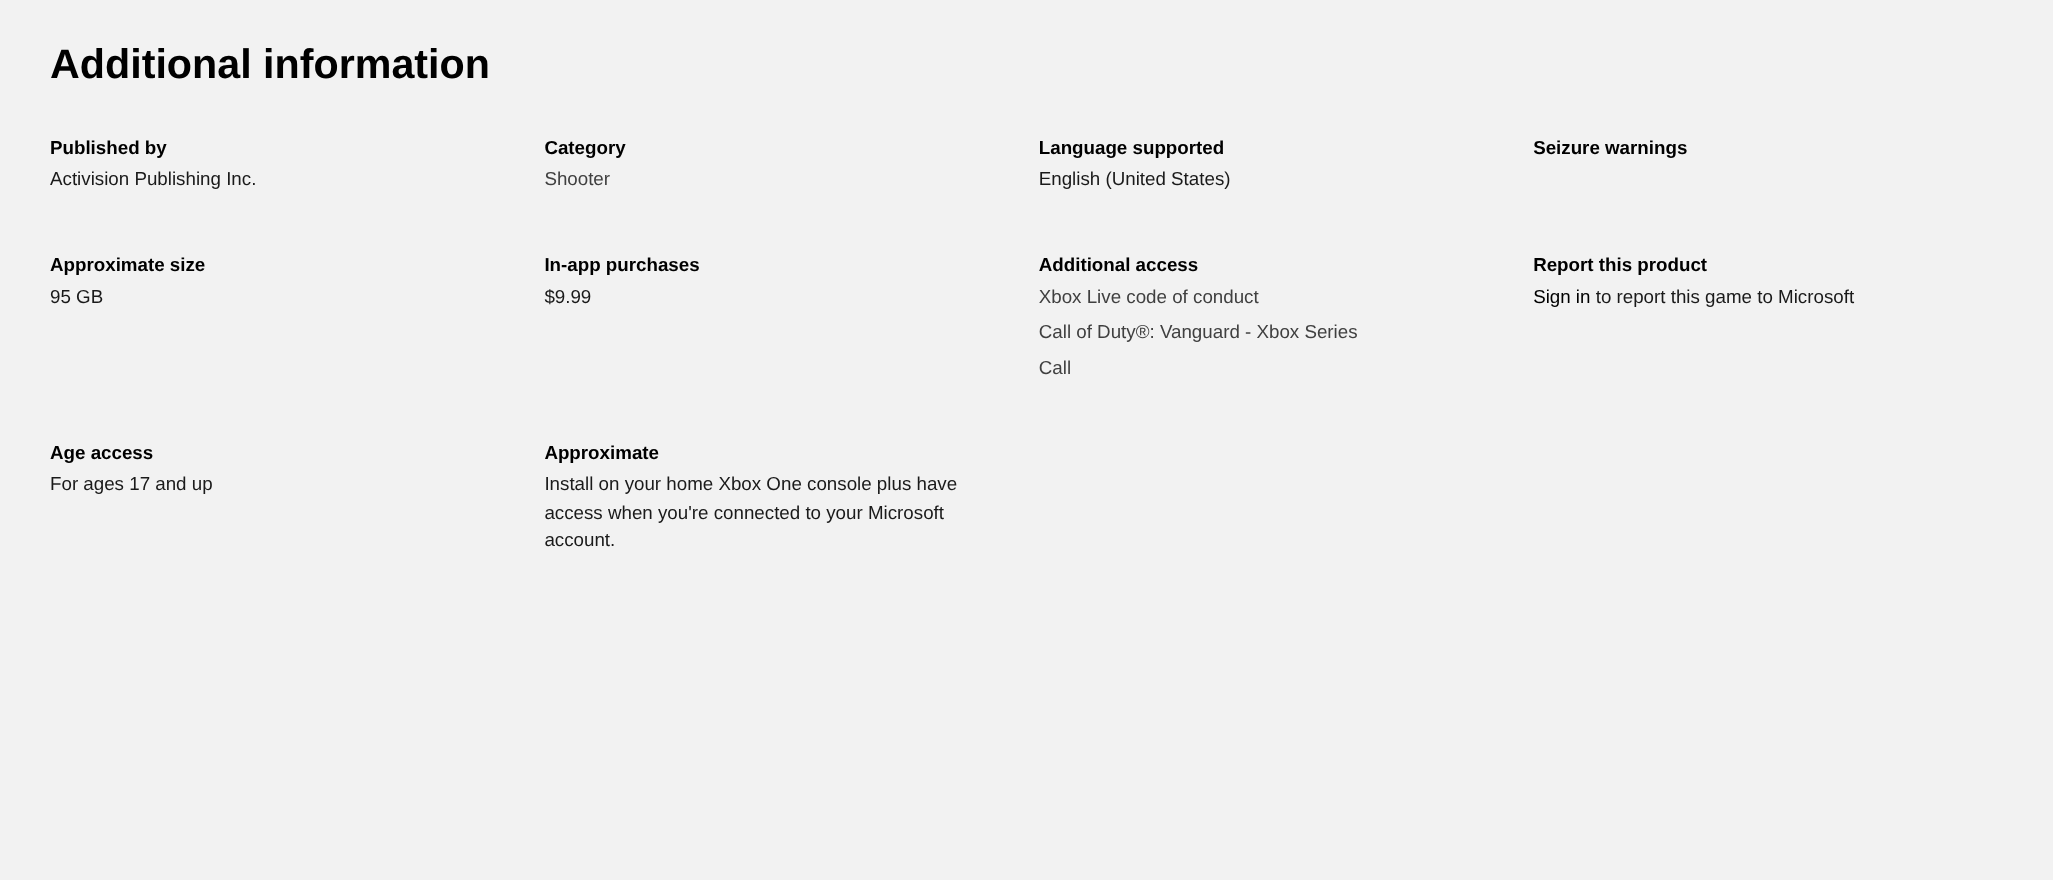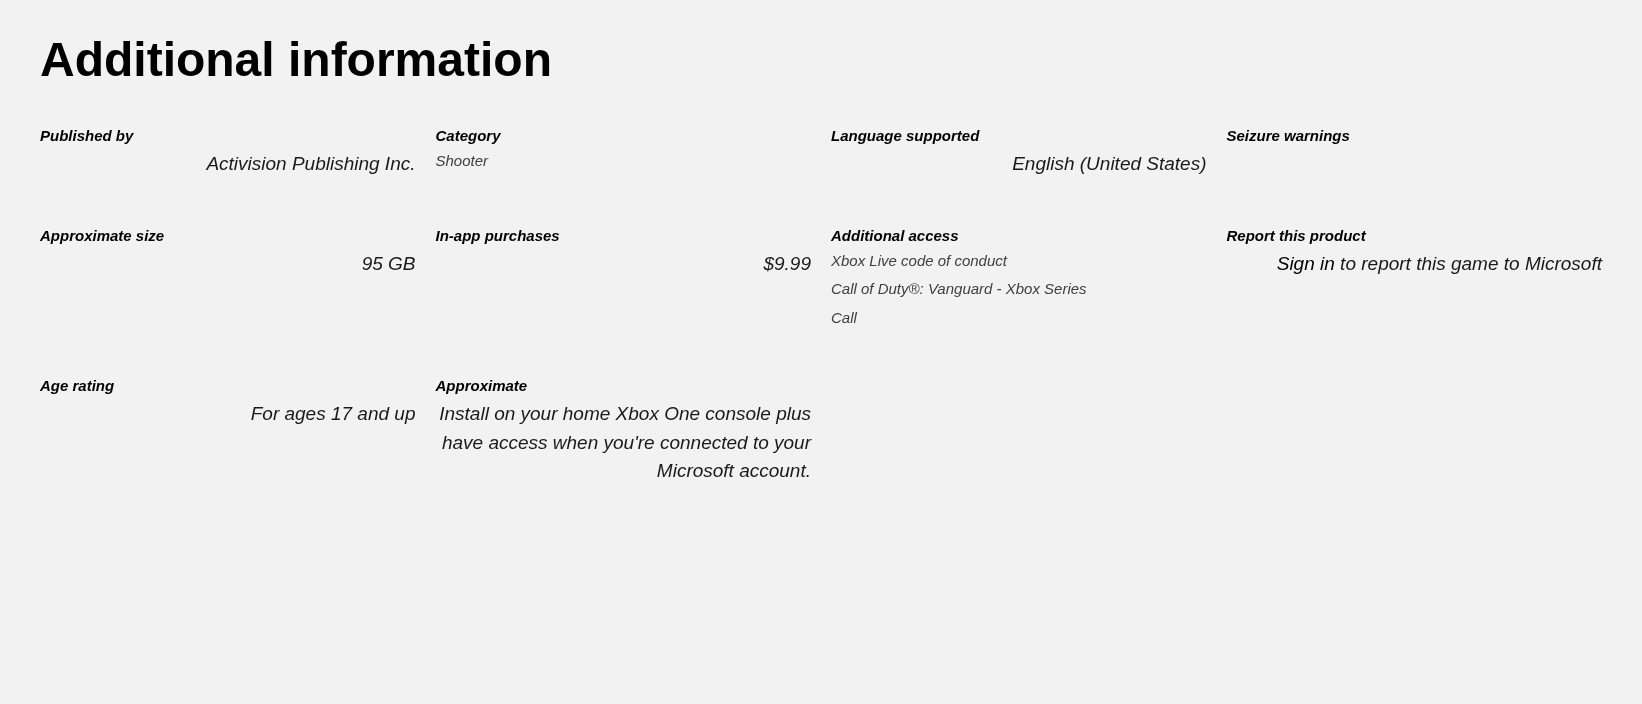--- a/index.html
+++ b/index.html
@@ -12,51 +12,49 @@
       background-color: #f2f2f2;
       font-family: "Segoe UI", Arial, sans-serif;
       font-size: 15px;
       color: #1a1a1a;
       padding: 32px 40px;
       width: 1642px;
       min-height: 704px;
     }
 
     h1 {
-      font-size: 48px;
+      font-size: 33px;
       font-weight: 600;
       margin-bottom: 40px;
       color: #000;
     }
 
     .info-grid {
       display: grid;
       grid-template-columns: 1fr 1fr 1fr 1fr;
       row-gap: 48px;
       column-gap: 20px;
-      font-style: italic;
     }
 
     .info-cell {
       display: flex;
       flex-direction: column;
       gap: 6px;
     }
 
     .info-label {
       font-weight: 700;
       font-size: 15px;
       color: #000;
     }
 
     .info-value {
-      font-size: 19px;
+      font-size: 15px;
       color: #1a1a1a;
       line-height: 1.5;
-      text-align: right;
     }
 
     .info-link {
       color: #404040;
       text-decoration: none;
       cursor: pointer;
       display: block;
       line-height: 1.5;
     }
 
@@ -110,21 +108,21 @@
   </div>
 
   <div class="info-cell">
     <span class="info-label">Report this product</span>
     <span class="info-value">
       <a class="inline-link" href="#">Sign in</a><span> to report this game to Microsoft</span>
     </span>
   </div>
 
   <div class="info-cell">
-    <span class="info-label">Age rating</span>
+    <span class="info-label">Age access</span>
     <span class="info-value">For ages 17 and up</span>
   </div>
 
   <div class="info-cell">
     <span class="info-label">Approximate</span>
     <span class="info-value">Install on your home Xbox One console plus have access when you're connected to your Microsoft account.</span>
   </div>
 
   <div class="info-cell"></div>
   <div class="info-cell"></div>

